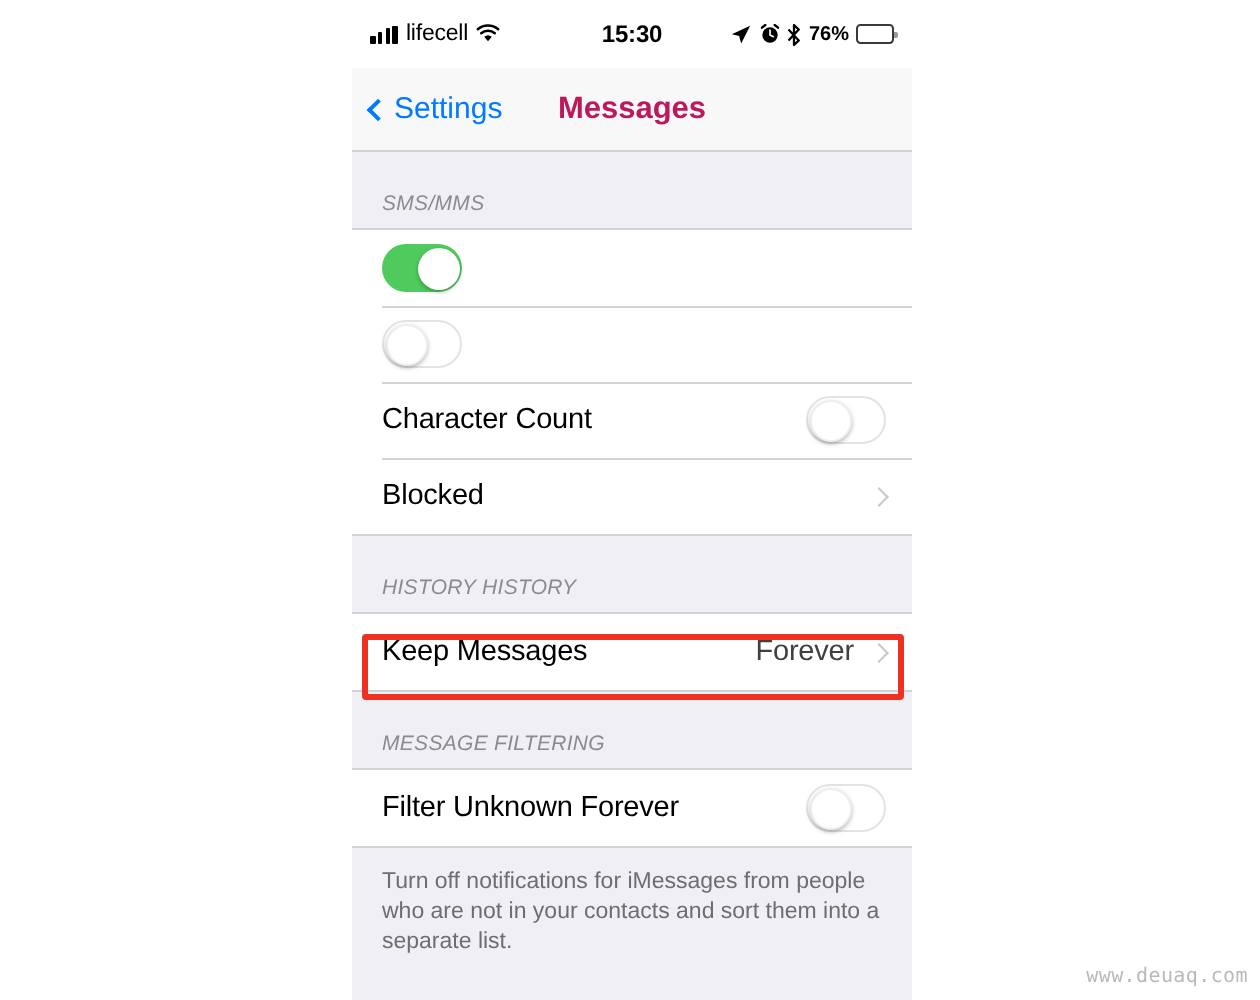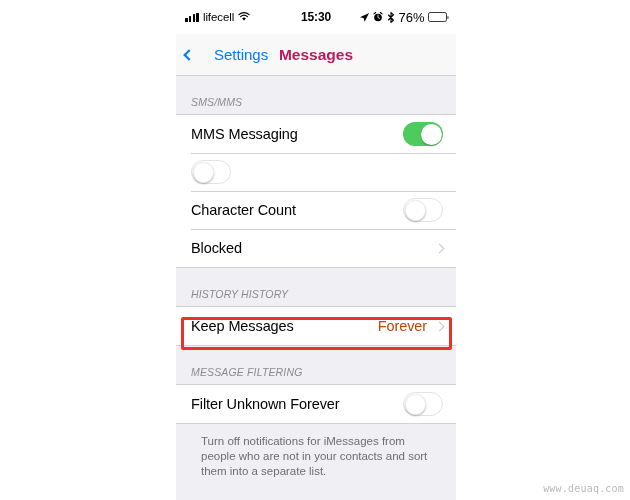--- a/index.html
+++ b/index.html
@@ -40,42 +40,42 @@
 
   .signal-bars { display:flex; align-items:flex-end; gap:1.2px; height:9px; }
   .signal-bars i { display:block; width:2.6px; background:#000; border-radius:0.5px; }
   .signal-bars i:nth-child(1){height:3.5px}
   .signal-bars i:nth-child(2){height:5.3px}
   .signal-bars i:nth-child(3){height:7.1px}
   .signal-bars i:nth-child(4){height:9px}
 
   .carrier-name { font-size:11.5px; font-weight:normal; letter-spacing:-0.1px;}
 
-  .battery-pct { font-size:13px; font-weight:normal; }
+  .battery-pct { font-size:10px; font-weight:bold; }
   .battery-icon {
     width:19px; height:9.5px; border:1px solid #3a3a3a; border-radius:2.2px;
     position:relative; padding:1px;
   }
   .battery-icon::after{
     content:""; position:absolute; right:-3px; top:2.6px;
     width:1.6px; height:3.4px; background:#9a9a9a; border-radius:0 1px 1px 0;
   }
   .battery-fill{ height:100%; background:#000; border-radius:1px; }
 
   
   .nav-bar {
     height: 42px;
     background:#f8f8f8;
     border-bottom: 0.5px solid #d2d2d4;
     display:flex; align-items:center;
     position: relative;
     padding: 0 9px;
   }
   .back-button{
-    display:flex; align-items:center; gap:20px;
+    display:flex; align-items:center; gap:3px;
     color:#007aff; font-size:15px; cursor:pointer;
   }
   .back-chev{ display:block; width:8px; height:8px; border-left:2.1px solid #007aff;
     border-bottom:2.1px solid #007aff; transform: rotate(45deg); margin-right:1px; }
   .nav-title{
     position:absolute; left:0; right:0; text-align:center;
     font-size:15.5px; font-weight:bold; color:#be185d; pointer-events:none;
   }
 
   
@@ -96,21 +96,21 @@
     padding-left: 15px; padding-right: 13px;
     background:#fff;
     position:relative;
     cursor: pointer;
   }
   .row + .row::before{
     content:""; position:absolute; left:15px; right:0; top:0;
     height:0.5px; background:#d2d2d4;
   }
   .row-label{ font-size:14.5px; color:#000; flex:1 1 auto; letter-spacing:-0.1px;}
-  .row-value{ font-size:14.5px; color:#c2410c; margin-right:9px; letter-spacing:-0.1px;}
+  .row-value{ font-size:14.5px; color:#404040; margin-right:9px; letter-spacing:-0.1px;}
 
   .chev{
     width:7px; height:7px;
     border-top:1.8px solid #c7c7cc; border-right:1.8px solid #c7c7cc;
     transform: rotate(45deg);
     flex: 0 0 auto;
   }
 
   
   .toggle{
@@ -126,21 +126,20 @@
   .toggle.off{ background:#fff; border:1px solid #e3e3e5; }
   .toggle.off .knob{ left:0.5px; top:0.5px; border:0.5px solid #eeeef0; }
 
   
   .footer-note{
     background:#efeff4;
     padding: 10px 15px 0 15px;
     font-size: 11.5px;
     line-height: 15px;
     color:#6d6d72;
-    margin-left:10px;
   }
 
   
   .annotation{
     position:absolute;
     border: 3px solid #ef3124;
     border-radius: 2px;
     pointer-events:none;
   }
 
@@ -202,21 +201,20 @@
         <span class="back-chev"></span>
         <span>Settings</span>
       </div>
       <div class="nav-title">Messages</div>
     </div>
 
     <div class="section-header">SMS/MMS</div>
     <div class="group">
 
       <div class="row">
-        <span class="row-label">MMS Messaging</span>
         <span class="toggle on">
             <span class="knob"></span>
           </span>
       </div>
 
       <div class="row">
         <span class="toggle off">
             <span class="knob"></span>
           </span>
       </div>

